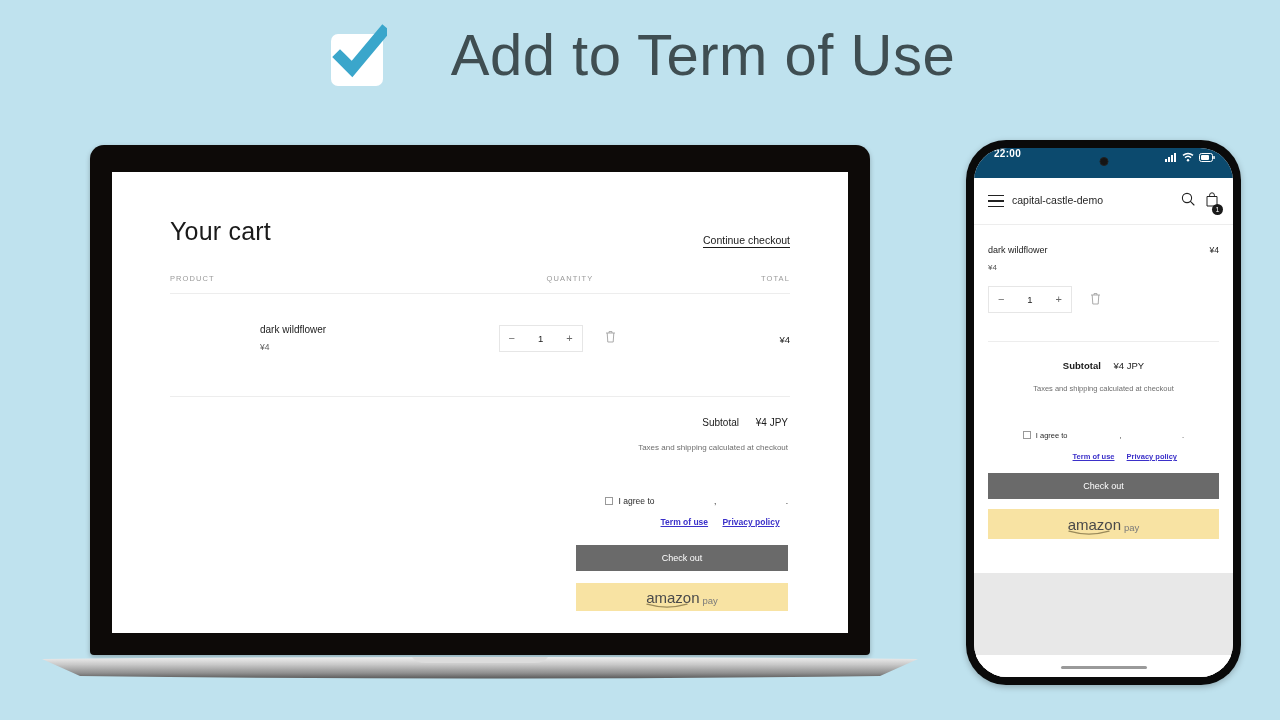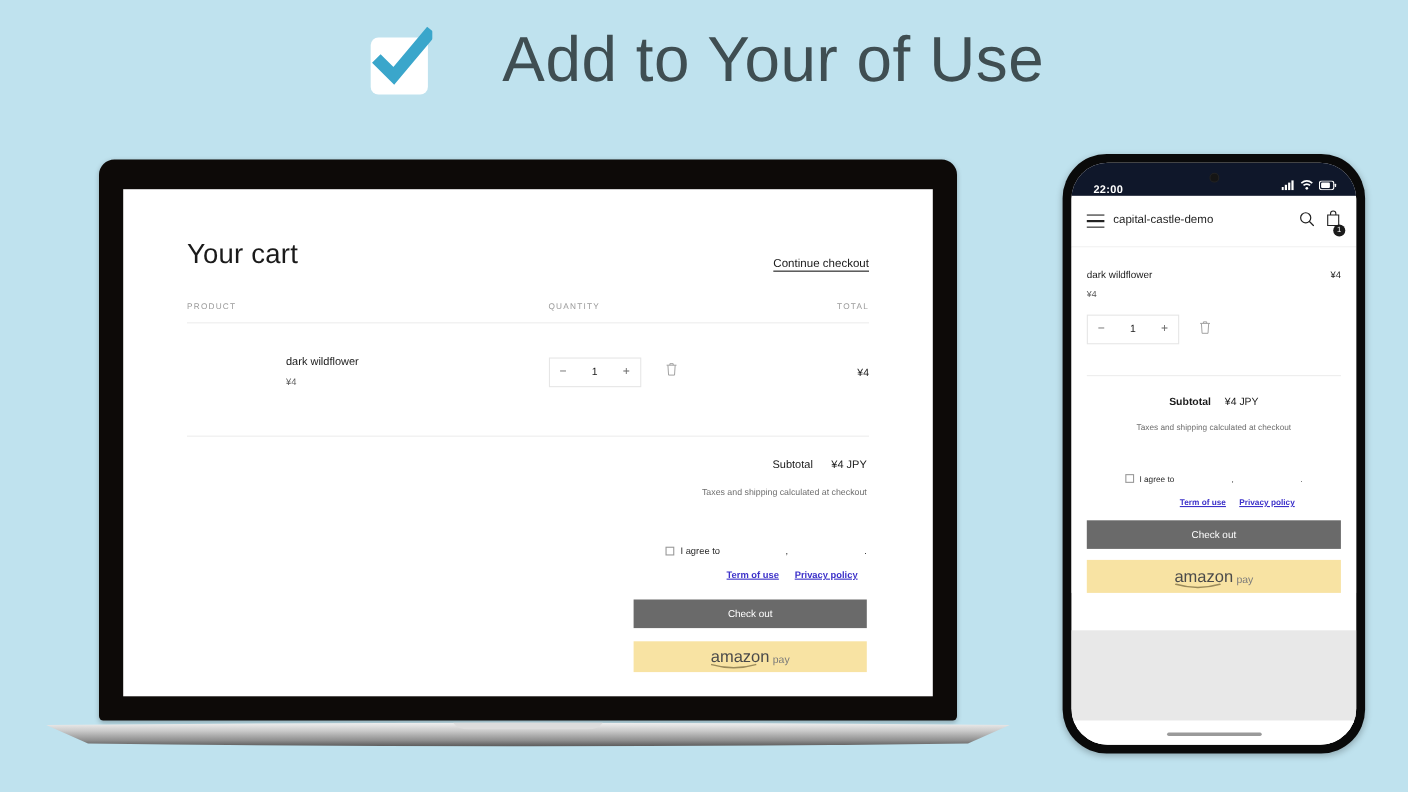--- a/index.html
+++ b/index.html
@@ -78,21 +78,21 @@
   .dcart-continue {
     font-size: 10.5px; color: #1a1a1a;
     text-decoration: underline; text-underline-offset: 3px;
     cursor: pointer;
   }
   .dcart-cols {
     display: flex; margin-top: 28px;
     font-size: 7.5px; letter-spacing: 1.1px; color: #9a9a9a; text-transform: uppercase;
   }
   .dcart-cols .c-prod { flex: 0 0 53%; }
-  .dcart-cols .c-qty  { flex: 0 0 28%; }
+  .dcart-cols .c-qty  { flex: 0 0 28%; margin-left: 48px; }
   .dcart-cols .c-tot  { flex: 1; text-align: right; }
   .dcart-rule { height: 1px; background: #ededed; margin-top: 10px; }
   .dcart-row {
     display: flex; align-items: center; min-height: 72px; margin-top: 8px;
   }
   .dcart-row .c-prod { flex: 0 0 53%; padding-left: 90px; }
   .dcart-row .c-qty  { flex: 0 0 28%; display: flex; align-items: center; gap: 22px; }
   .dcart-row .c-tot  { flex: 1; text-align: right; }
   .prod-name { font-size: 10px; color: #1a1a1a; }
   .prod-price { font-size: 8.5px; color: #5a5a5a; margin-top: 7px; }
@@ -155,22 +155,22 @@
     box-shadow: 0 2px 6px rgba(0,0,0,.25);
   }
   .phone-inner {
     width: 100%; height: 100%;
     background: #ffffff;
     border-radius: 33px;
     overflow: hidden;
     position: relative;
   }
   .statusbar {
-    height: 30px; background: #0f172a; color: #fff;
-    display: flex; align-items: flex-end; justify-content: space-between;
+    height: 30px; background: #0c4a6e; color: #fff;
+    display: flex; align-items: flex-start; justify-content: space-between;
     padding: 0 18px 0 20px; position: relative;
   }
   .sb-time { font-size: 10px; font-weight: bold; letter-spacing: .3px; }
   .sb-icons { display: flex; align-items: center; gap: 5px; }
   .sb-cam {
     position: absolute; left: 50%; top: 9px; transform: translateX(-50%);
     width: 9px; height: 9px; border-radius: 50%; background: #151515;
     border: 1px solid #222;
   }
 
@@ -227,21 +227,21 @@
 </head>
 <body>
 
 <div class="banner">
   <div class="check-box-icon">
     <div class="sq"></div>
     <svg width="62" height="62" viewBox="0 0 62 62">
       <path d="M15 33 L27 45 L58 8" fill="none" stroke="#3aa6cb" stroke-width="11" stroke-linecap="square" stroke-linejoin="miter"></path>
     </svg>
   </div>
-  <div class="banner-title">Add to Your of Use</div>
+  <div class="banner-title">Add to Term of Use</div>
 </div>
 
 <div class="laptop">
   <div class="laptop-lid">
     <div class="laptop-screen">
 
       <div class="dcart">
 
         <div class="dcart-head">
           <div class="dcart-title">Your cart</div>

